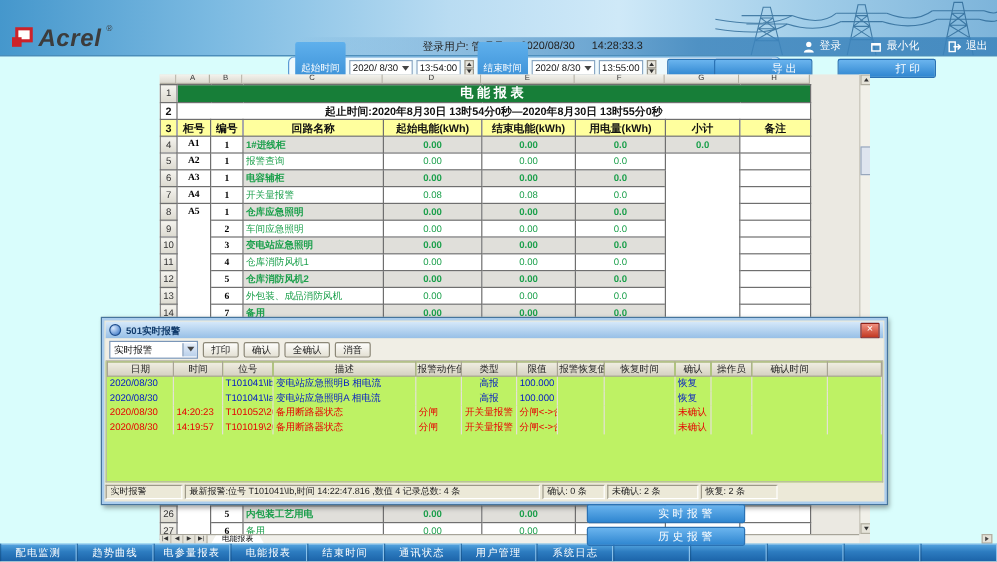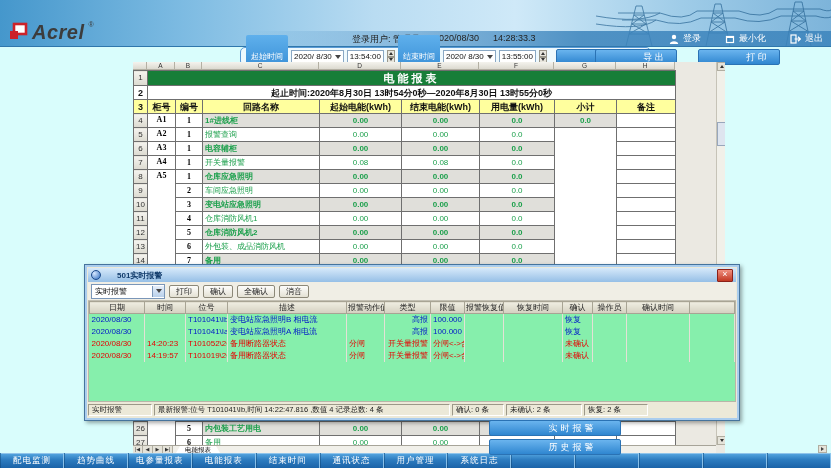--- a/index.html
+++ b/index.html
@@ -74,42 +74,42 @@
     clip-path:polygon(4px 0,calc(100% - 4px) 0,100% 100%,0 100%);}
   .hscroll-box{position:absolute;left:818px;top:445px;width:9px;height:8px;background:#e5e3d9;
     border:1px solid #b1aea1;box-sizing:border-box;display:flex;align-items:center;justify-content:center;}
   .tri-r{width:0;height:0;border-top:2px solid transparent;border-bottom:2px solid transparent;border-left:3px solid #444;}
 
   
   .popup{position:absolute;left:84px;top:264px;width:656px;height:157px;z-index:10;
     background:#ece9d8;border:1px solid #46749c;box-shadow:inset 0 0 0 2px #aacdee,2px 2px 4px rgba(0,0,0,.35);
     box-sizing:border-box;padding:3px;display:flex;flex-direction:column;}
   .ptitle{height:14px;background:linear-gradient(180deg,#d6e9fa,#96bfe6);display:flex;align-items:center;
-    padding:0 3px;gap:16px;flex:none;}
+    padding:0 3px;gap:4px;flex:none;}
   .ptitle-text{font-size:8px;font-weight:bold;color:#123c6c;flex:1;}
   .picon{width:8px;height:8px;border-radius:50%;background:radial-gradient(circle at 30% 30%,#d6e8ff,#2f6ec0);border:1px solid #1d4c8c;}
   .pclose{width:14px;height:11px;background:linear-gradient(180deg,#f09080,#c23822);border:1px solid #8c2018;
     color:#fff;font-size:9px;line-height:9px;text-align:center;border-radius:1px;cursor:pointer;}
   .ptoolbar{height:18px;background:#f0eee5;border-bottom:1px solid #c2bfb2;display:flex;align-items:center;
     gap:4px;padding:0 3px;flex:none;}
   .pdrop{width:72px;height:13px;background:#fff;border:1px solid #7a96b8;display:flex;align-items:center;font-size:8px;}
   .pdrop-text{flex:1;padding-left:3px;color:#111;}
   .pdrop-arrow{width:11px;height:11px;background:linear-gradient(180deg,#e6eefa,#b9d0ea);border-left:1px solid #7a96b8;
     display:flex;align-items:center;justify-content:center;}
   .pbtn{height:13px;line-height:11px;padding:0 6px;background:linear-gradient(180deg,#fdfdfb,#e4e1d4);
     border:1px solid #8c8878;border-radius:2px;font-size:8px;color:#222;cursor:pointer;box-sizing:border-box;}
-  .pbody{flex:1;background:#86efac;overflow:hidden;border:1px solid #b8b5a8;border-top:none;}
+  .pbody{flex:1;background:#bef264;overflow:hidden;border:1px solid #b8b5a8;border-top:none;}
   table.alarm{border-collapse:collapse;table-layout:fixed;width:100%;}
   table.alarm th{box-sizing:border-box;height:12px;background:linear-gradient(180deg,#efede1,#d4d0c0);
     border:1px solid #a8a494;font-size:8px;font-weight:normal;color:#222;overflow:hidden;white-space:nowrap;padding:0 1px;}
   table.alarm td{box-sizing:border-box;height:12px;font-size:8px;line-height:12px;overflow:hidden;
     white-space:nowrap;padding:0 2px;border-right:1px solid #e4e1d6;}
   tr.recovered td{color:#0018c8;}
   tr.unacked td{color:#e80000;}
-  td.c-type,td.c-limit{text-align:right;}
+  td.c-type,td.c-limit{text-align:center;}
   .pstatus{height:14px;flex:none;display:flex;align-items:center;gap:2px;padding-top:1px;}
   .seg{box-sizing:border-box;height:12px;line-height:10px;font-size:7.5px;color:#222;padding:0 3px;
     border:1px solid;border-color:#9c9888 #fff #fff #9c9888;overflow:hidden;white-space:nowrap;}
   .seg0{width:64px}.seg1{width:296px}.seg2{width:52px}.seg3{width:76px}.seg4{width:64px}
 
   
   .alarm-menu{position:absolute;left:489px;top:420px;z-index:11;display:flex;flex-direction:column;gap:3px;}
   .menu-btn{width:95px;height:14px;line-height:14px;letter-spacing:3px;}
 
   

